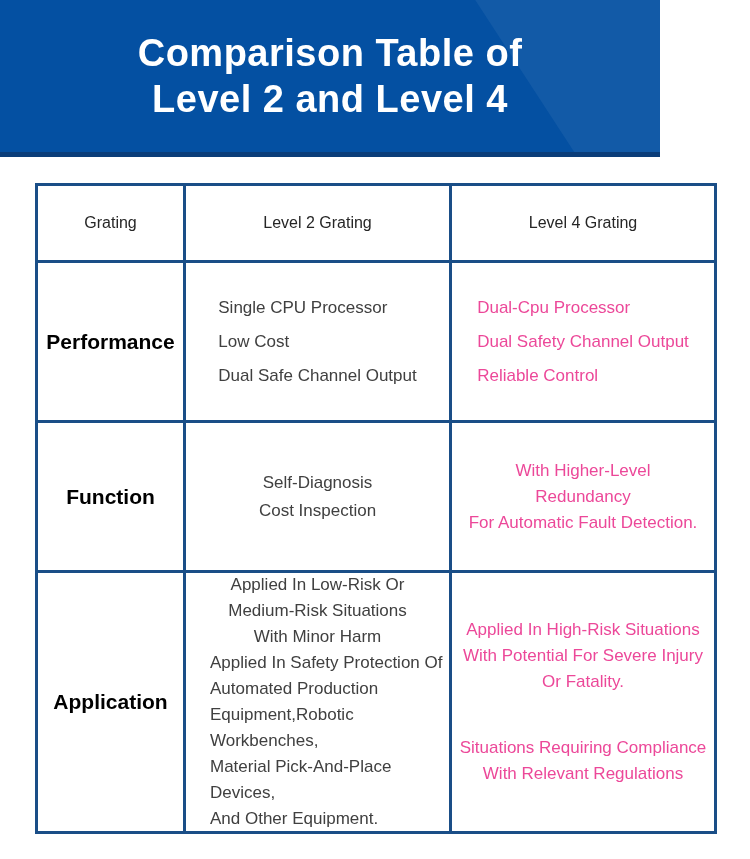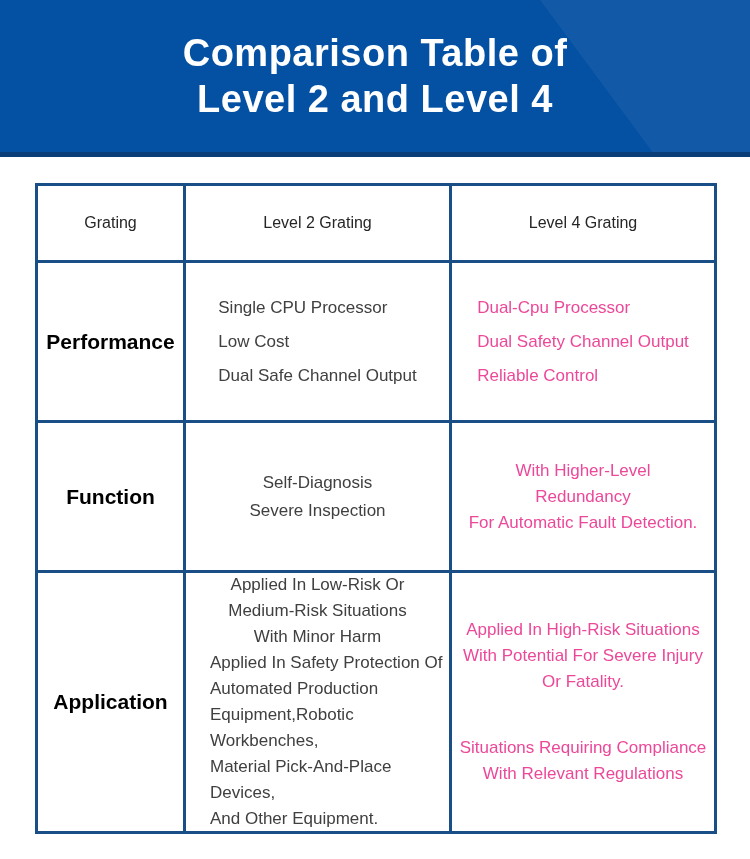--- a/index.html
+++ b/index.html
@@ -3,21 +3,21 @@
 <meta charset="utf-8">
 <style>
   html,body{margin:0;padding:0;background:#ffffff;}
   body{
     width:750px;height:859px;position:relative;overflow:hidden;
     font-family:"Liberation Sans","DejaVu Sans",sans-serif;
     -webkit-font-smoothing:antialiased;
   }
   
   .banner{
-    position:absolute;left:0;top:0;width:750px;height:157px;
+    position:absolute;left:0;top:0;width:660px;height:157px;
     background:#0450a2;
     border-bottom:5px solid #0b3d79;
     box-sizing:border-box;
     display:flex;flex-direction:column;justify-content:center;align-items:center;
     overflow:hidden;
   }
   .banner::before{
     content:"";position:absolute;top:0;right:0;width:100%;height:100%;
     background:rgba(255,255,255,0.06);
     clip-path:polygon(72% 0, 100% 0, 100% 100%, 87% 100%);
@@ -96,21 +96,21 @@
         <div class="body-line red">Reliable Control</div>
       </div>
     </div>
   </div>
 
   <div class="trow r-func">
     <div class="cell label">Function</div>
     <div class="cell lh28">
       <div class="block-center">
         <div class="body-line gray">Self-Diagnosis</div>
-        <div class="body-line gray">Severe Inspection</div>
+        <div class="body-line gray">Cost Inspection</div>
       </div>
     </div>
     <div class="cell lh26">
       <div class="block-center">
         <div class="body-line red">With Higher-Level</div>
         <div class="body-line red">Redundancy</div>
         <div class="body-line red">For Automatic Fault Detection.</div>
       </div>
     </div>
   </div>

